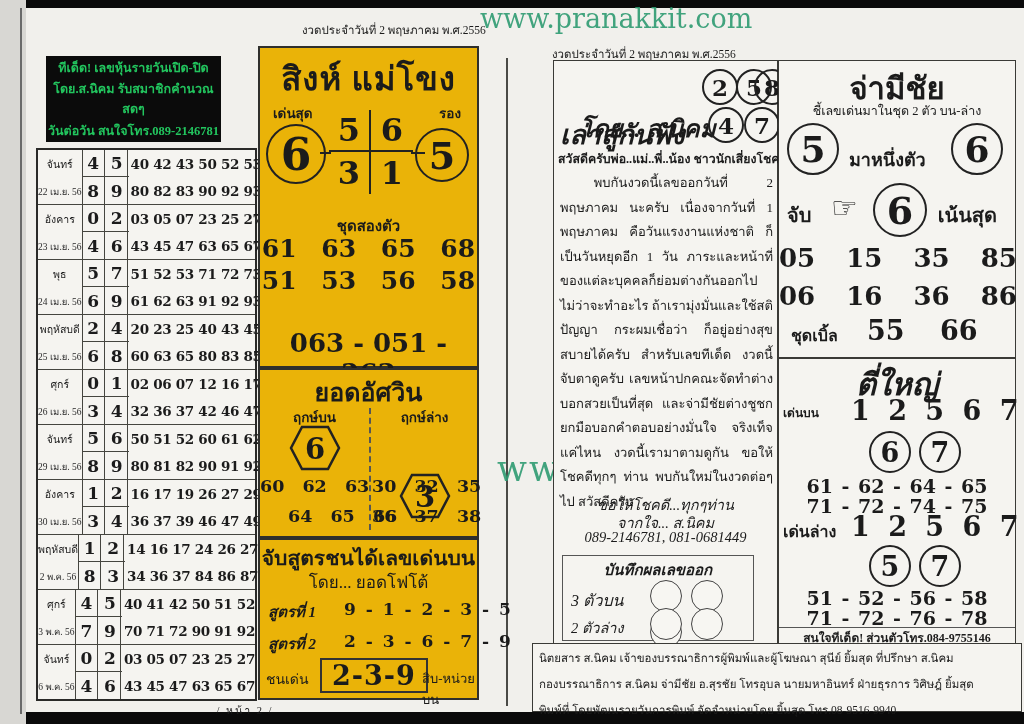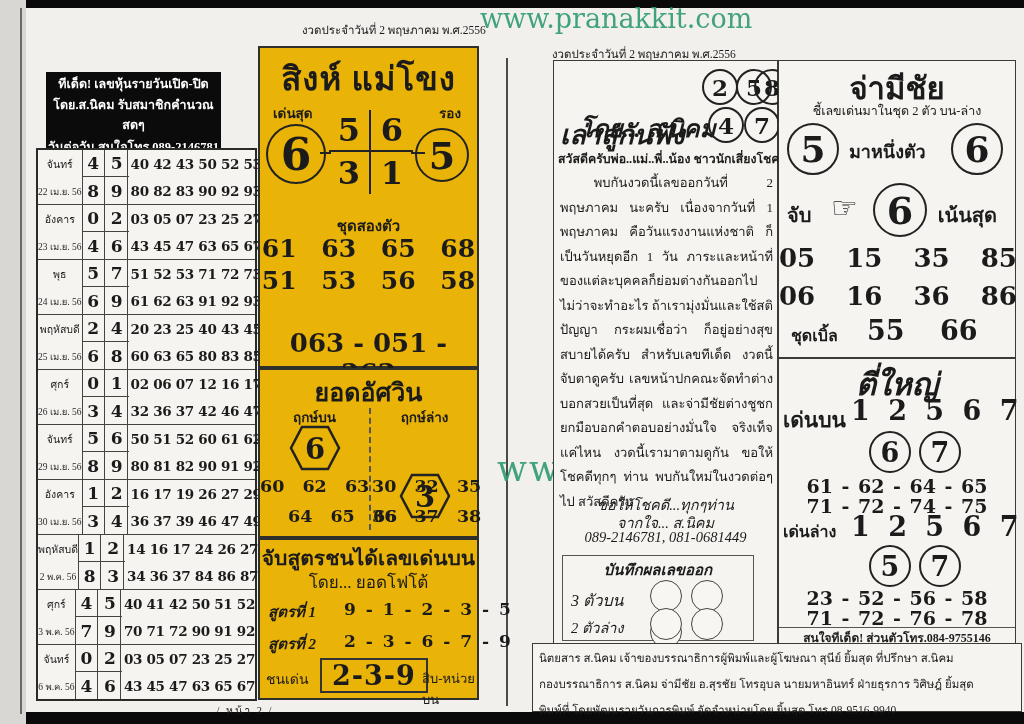--- a/index.html
+++ b/index.html
@@ -13,21 +13,21 @@
   .box{border:2px solid #2f2f2c;background:#eab308;box-sizing:border-box;}
   .thinbox{border:1.5px solid #3a3a36;background:#f5f4f0;box-sizing:border-box;}
   .wm{color:#2f9b72;font-family:"DejaVu Serif",serif;opacity:.9;white-space:nowrap;}
   .c{text-align:center;}
   .bold{font-weight:bold;}
   .it{font-style:italic;}
   .serifnum{font-family:"DejaVu Serif",serif;font-weight:bold;}
   
   .issue{font-size:11.5px;white-space:nowrap;}
   
-  .adbox{left:46px;top:72px;width:175px;height:86px;background:#0b0b0b;color:#ffffff;
+  .adbox{left:46px;top:56px;width:175px;height:86px;background:#0b0b0b;color:#22c55e;
          display:flex;flex-direction:column;justify-content:space-evenly;text-align:center;
          font-weight:bold;font-size:12.5px;}
   
   .d-table{left:36px;top:148px;width:221px;height:553px;border:2px solid #2a2a28;
            display:flex;flex-direction:column;background:#f5f4f0;box-sizing:border-box;}
   .t-row{flex:1;display:flex;border-bottom:1px solid #45453f;min-height:0;}
   .t-row:last-child{border-bottom:none;}
   .t-label{width:55px;display:flex;flex-direction:column;justify-content:space-around;
            align-items:center;font-size:10.5px;}
   .t-date{font-size:9.5px;color:#2a2a2a;white-space:nowrap;}
@@ -349,45 +349,45 @@
       <div class="abs" style="left:78px;top:24px;"><span class="reccirc"></span><span class="reccirc"></span><span class="reccirc"></span></div>
       <div class="abs it" style="left:8px;top:60px;font-size:14.5px;">2 ตัวล่าง</div>
       <div class="abs" style="left:78px;top:52px;"><span class="reccirc"></span><span class="reccirc"></span></div>
     </div>
   </div>
 
   <div class="abs thinbox" style="left:778px;top:60px;width:238px;height:298px;">
     <div class="abs c jm-title" style="left:0;top:2px;width:100%;">จ่ามีชัย</div>
     <div class="abs c" style="left:0;top:40px;width:100%;font-size:12.5px;">ชี้เลขเด่นมาในชุด 2 ตัว บน-ล่าง</div>
     <div class="abs circ" style="left:8px;top:62px;width:48px;height:48px;font-size:36px;">5</div>
-    <div class="abs bold" style="left:70px;top:76px;font-size:18px;">มาหนึ่งตัว</div>
+    <div class="abs bold" style="left:70px;top:84px;font-size:18px;">มาหนึ่งตัว</div>
     <div class="abs circ" style="right:12px;top:62px;width:48px;height:48px;font-size:36px;">6</div>
     <div class="abs bold" style="left:8px;top:138px;font-size:20px;">จับ</div>
     <div class="abs finger" style="left:52px;top:132px;">☞</div>
     <div class="abs circ" style="left:94px;top:122px;width:50px;height:50px;font-size:38px;">6</div>
     <div class="abs bold" style="right:18px;top:138px;font-size:20px;">เน้นสุด</div>
     <div class="abs c pairs-lg" style="left:0;top:182px;width:100%;">05 15 35 85</div>
     <div class="abs c pairs-lg" style="left:0;top:220px;width:100%;">06 16 36 86</div>
     <div class="abs bold" style="left:12px;top:262px;font-size:16px;">ชุดเบิ้ล</div>
     <div class="abs serifnum" style="left:88px;top:254px;font-size:27px;word-spacing:26px;">55 66</div>
   </div>
 
   <div class="abs thinbox" style="left:778px;top:358px;width:238px;height:287px;">
     <div class="abs c ty-title" style="left:0;top:0px;width:100%;">ตี่ใหญ่</div>
-    <div class="abs bold" style="left:4px;top:44px;font-size:21px;">เด่นบน</div>
+    <div class="abs bold" style="left:4px;top:44px;font-size:12px;">เด่นบน</div>
     <div class="abs ty-digits" style="left:72px;top:36px;">1 2 5 6 7</div>
     <div class="abs circ" style="left:90px;top:72px;width:38px;height:38px;font-size:27px;">6</div>
     <div class="abs circ" style="left:140px;top:72px;width:38px;height:38px;font-size:27px;">7</div>
     <div class="abs c ty-row" style="left:0;top:116px;width:100%;">61 - 62 - 64 - 65</div>
     <div class="abs c ty-row" style="left:0;top:136px;width:100%;">71 - 72 - 74 - 75</div>
     <div class="abs bold" style="left:4px;top:160px;font-size:16px;">เด่นล่าง</div>
     <div class="abs ty-digits" style="left:72px;top:152px;">1 2 5 6 7</div>
     <div class="abs circ" style="left:90px;top:186px;width:38px;height:38px;font-size:27px;">5</div>
     <div class="abs circ" style="left:140px;top:186px;width:38px;height:38px;font-size:27px;">7</div>
-    <div class="abs c ty-row" style="left:0;top:228px;width:100%;">23 - 52 - 56 - 58</div>
+    <div class="abs c ty-row" style="left:0;top:228px;width:100%;">51 - 52 - 56 - 58</div>
     <div class="abs c ty-row" style="left:0;top:248px;width:100%;">71 - 72 - 76 - 78</div>
     <div class="abs c bold" style="left:0;top:268px;width:100%;font-size:12px;border-top:1px solid #555;">สนใจทีเด็ด! ส่วนตัวโทร.084-9755146</div>
   </div>
 
   <div class="abs thinbox" style="left:532px;top:643px;width:490px;height:69px;padding:4px 6px;">
     <div class="footer-line" style="margin-top:1px;">นิตยสาร ส.นิคม  เจ้าของบรรณาธิการผู้พิมพ์และผู้โฆษณา สุนีย์ ยิ้มสุด  ที่ปรึกษา ส.นิคม</div>
     <div class="footer-line" style="margin-top:8px;">กองบรรณาธิการ ส.นิคม จ่ามีชัย อ.สุรชัย โทรอุบล นายมหาอินทร์  ฝ่ายธุรการ  วิศิษฎ์ ยิ้มสุด</div>
     <div class="footer-line" style="margin-top:8px;">พิมพ์ที่ โดยพัฒนรายวันการพิมพ์  จัดจำหน่ายโดย  ยิ้มสุด  โทร.08-9516-9940</div>
   </div>
 

